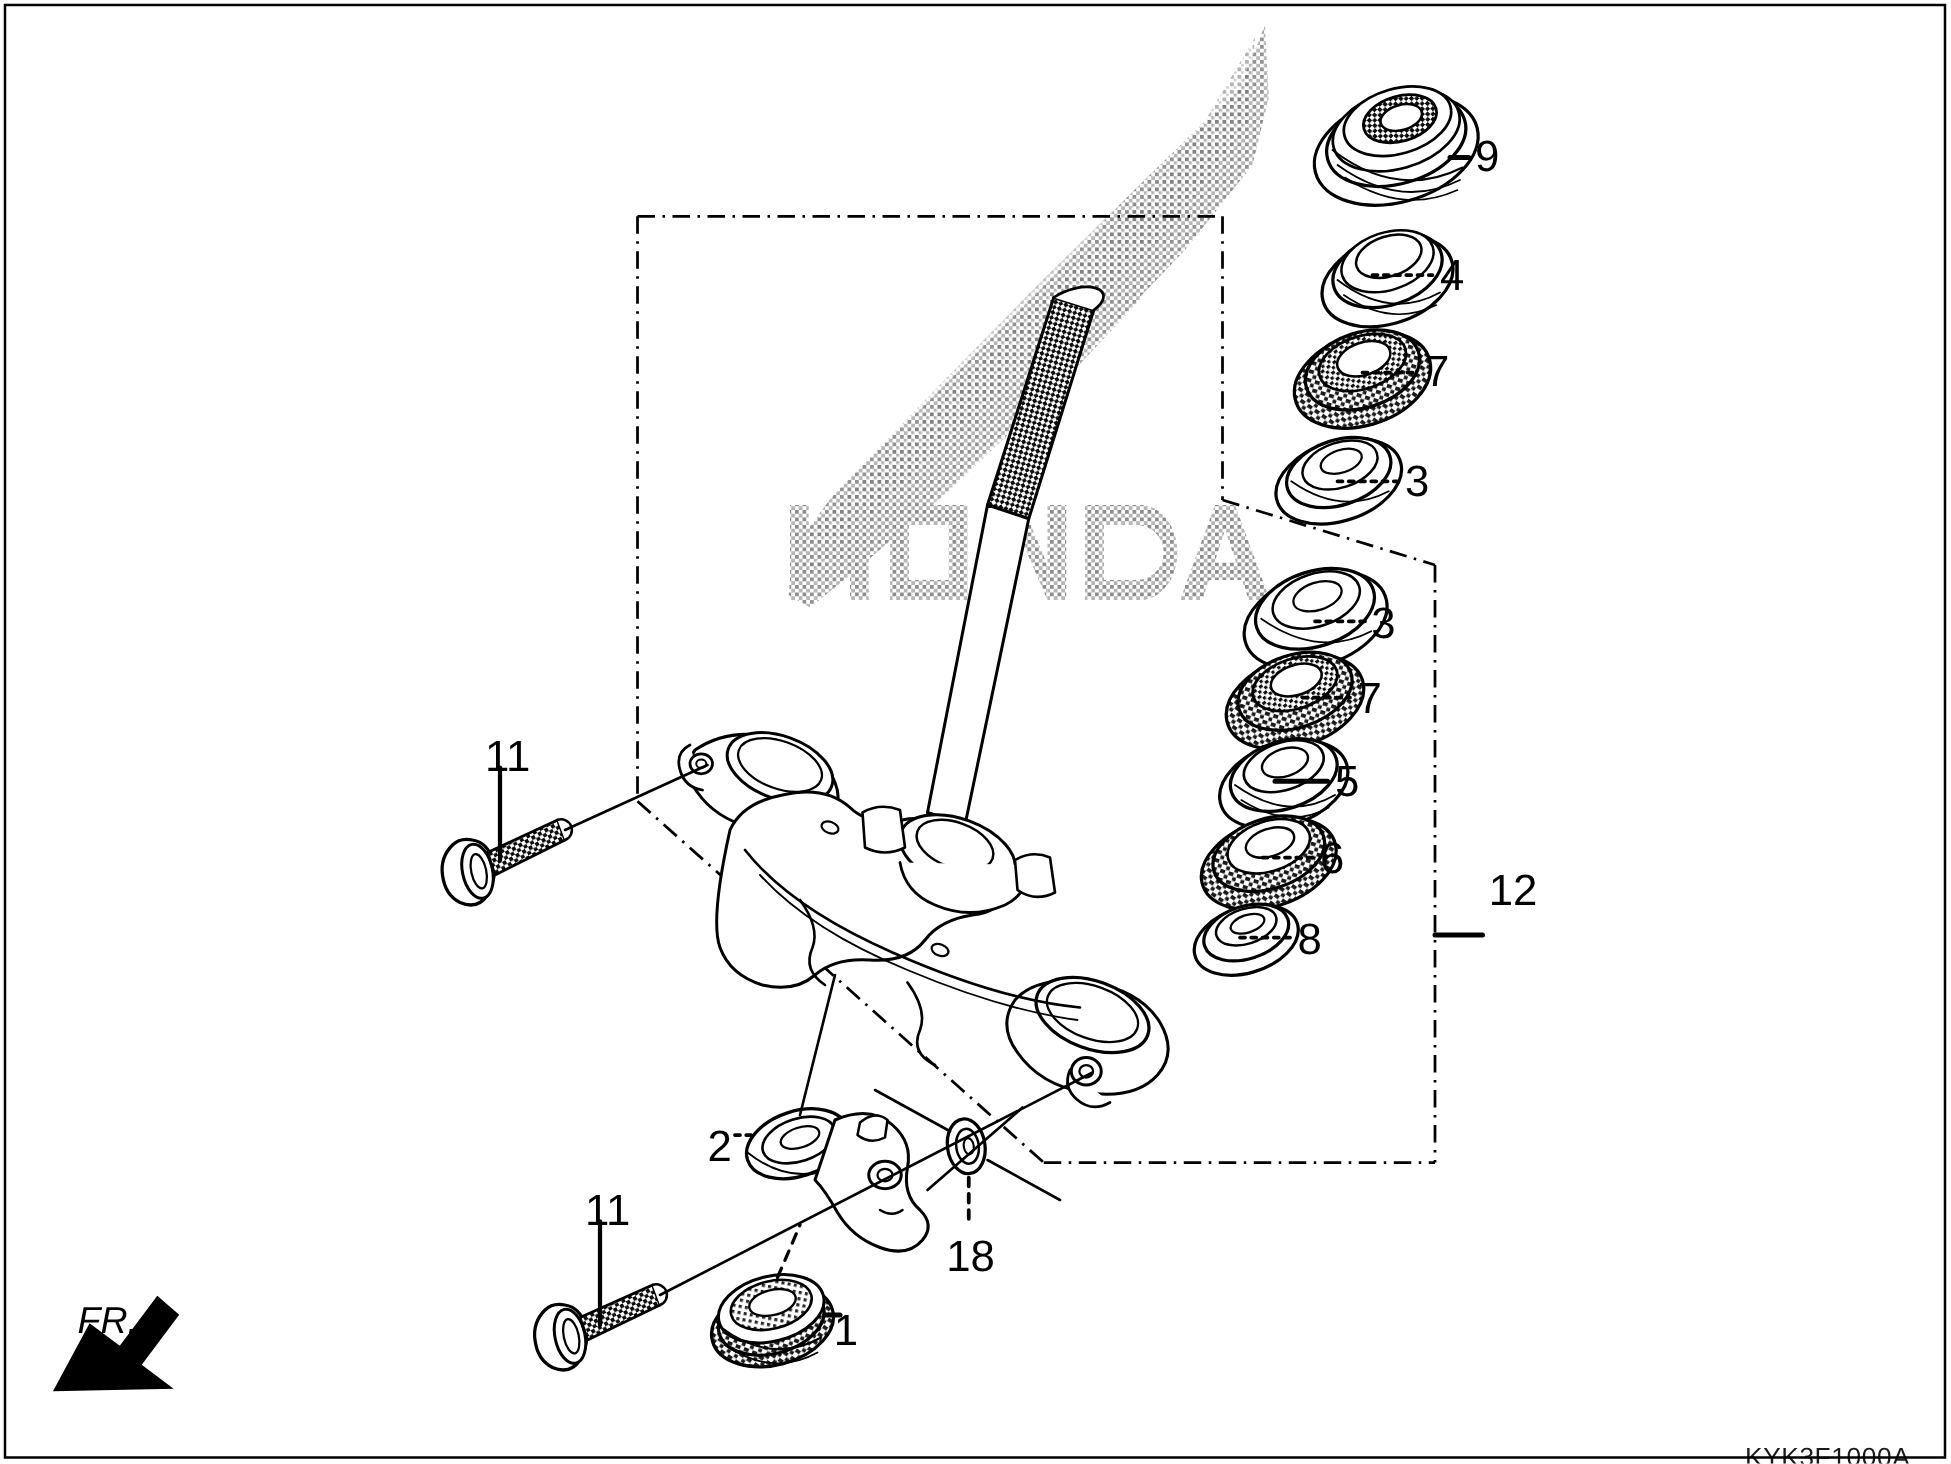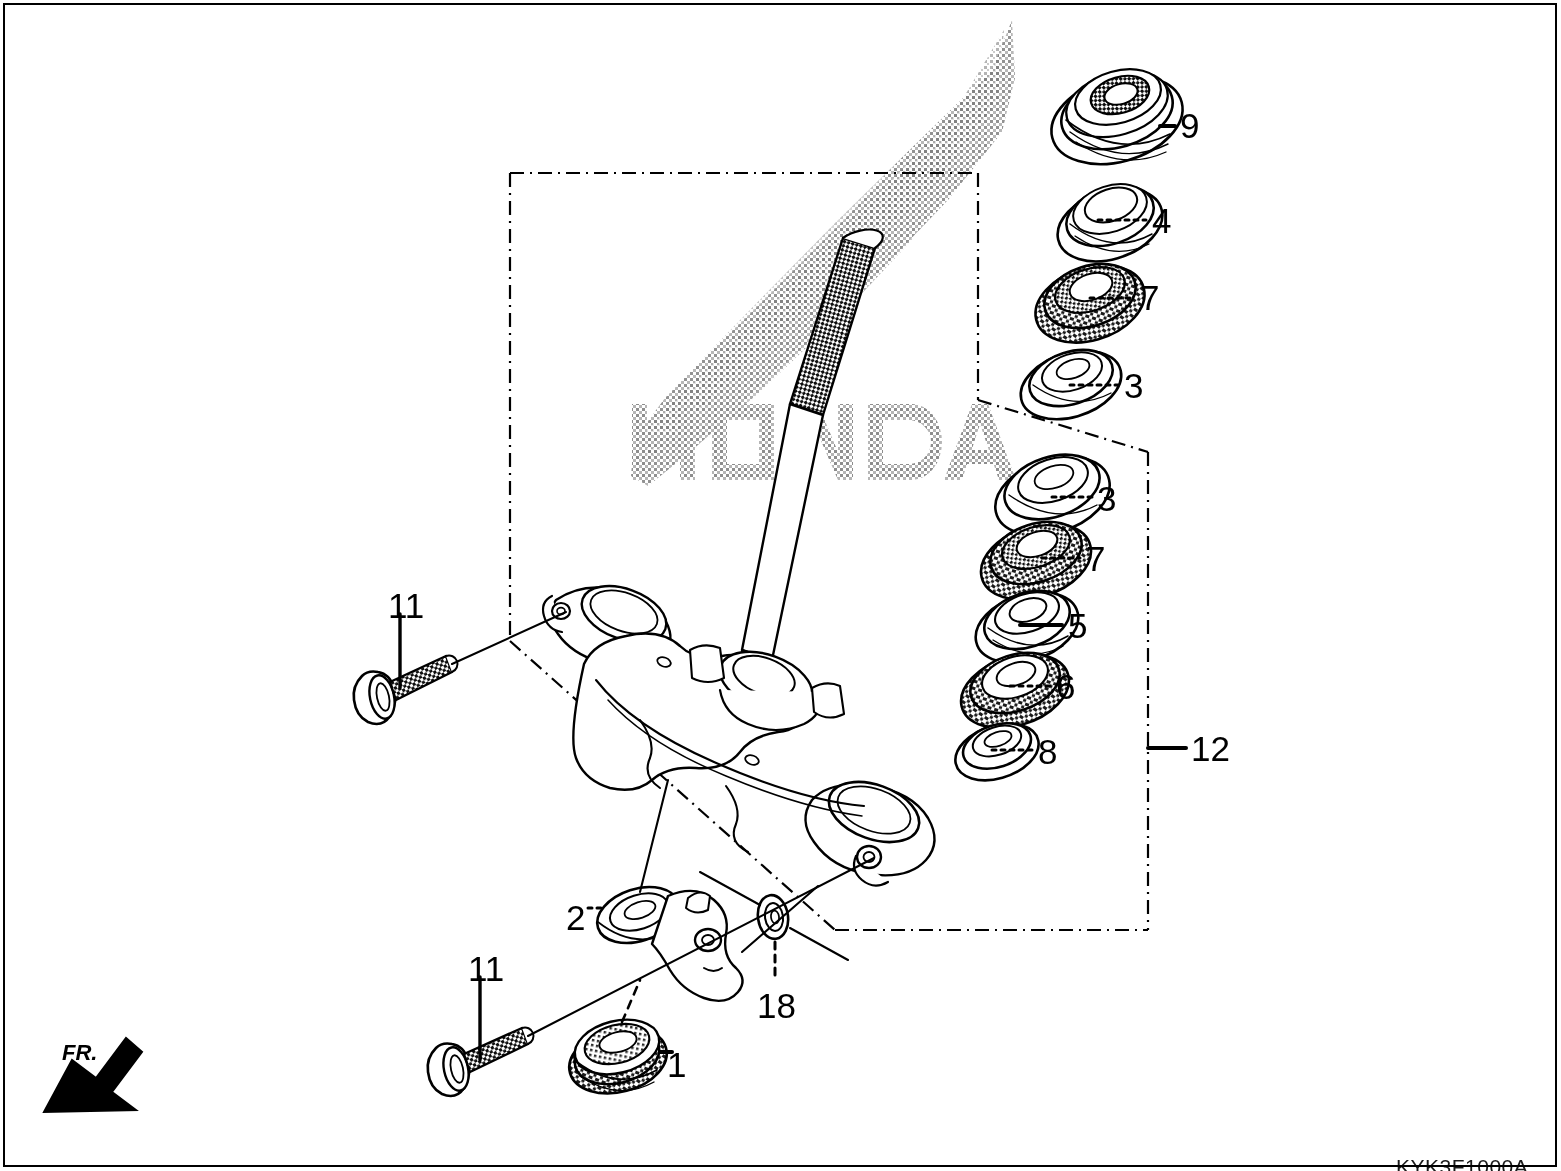--- a/index.html
+++ b/index.html
@@ -51,22 +51,22 @@
     position: absolute;
     font-family: "Liberation Sans", sans-serif;
     font-size: 21px;
     letter-spacing: 0.5px;
     color: #1a1a1a;
     white-space: nowrap;
   }
   .frlabel {
     position: absolute;
     font-family: "Liberation Sans", sans-serif;
-    font-size: 22px;
-    font-weight: 700;
+    font-size: 30px;
+    font-weight: 400;
     font-style: italic;
     color: #000000;
     white-space: nowrap;
   }
 </style>
 </head>
 <body>
 
 <div id="sheet">
 
@@ -434,21 +434,21 @@
   <div>
     <div class="callout" style="left:1180px; top:108px;">9</div>
     <div class="callout" style="left:1152px; top:203px;">4</div>
     <div class="callout" style="left:1140px; top:280px;">7</div>
     <div class="callout" style="left:1124px; top:368px;">3</div>
     <div class="callout" style="left:1097px; top:481px;">3</div>
     <div class="callout" style="left:1086px; top:541px;">7</div>
     <div class="callout" style="left:1068px; top:608px;">5</div>
     <div class="callout" style="left:1056px; top:669px;">6</div>
     <div class="callout" style="left:1038px; top:734px;">8</div>
-    <div class="callout" style="left:1191px; top:731px;">12</div>
+    <div class="callout" style="left:1191px; top:695px;">12</div>
     <div class="callout" style="left:388px; top:588px;">11</div>
     <div class="callout" style="left:468px; top:951px;">11</div>
     <div class="callout" style="left:566px; top:900px;">2</div>
     <div class="callout" style="left:757px; top:988px;">18</div>
     <div class="callout" style="left:667px; top:1047px;">1</div>
   </div>
 
   <div class="frlabel" style="left:62px; top:1040px;">FR.</div>
 
   <div class="partcode" style="left:1396px; top:1110px;margin-top:45px;">KYK3F1000A</div>

